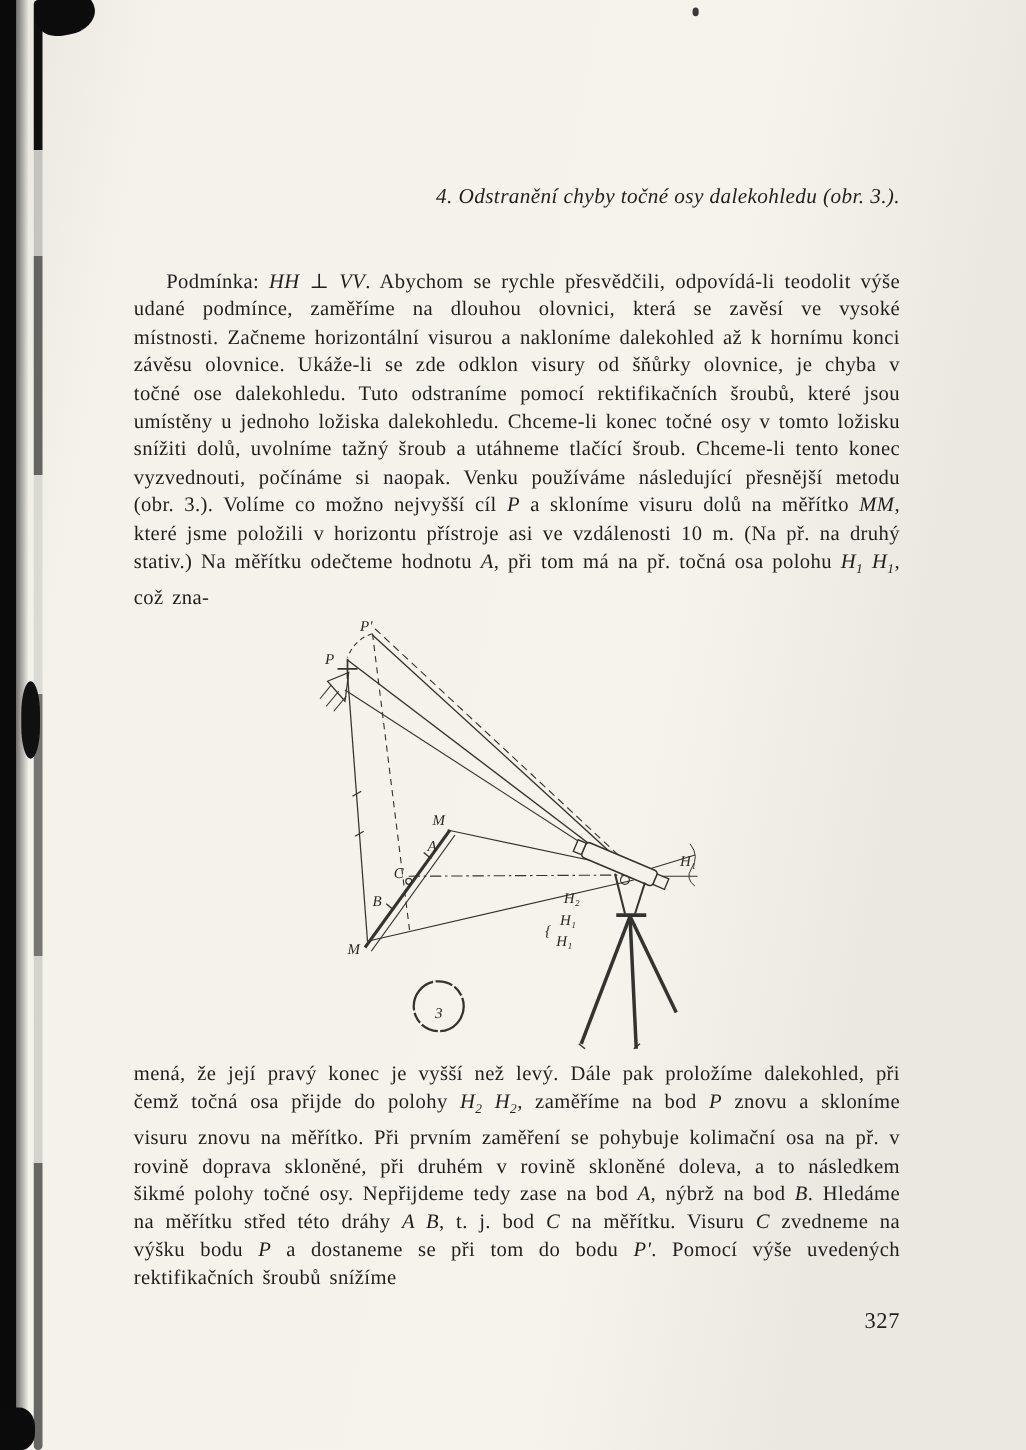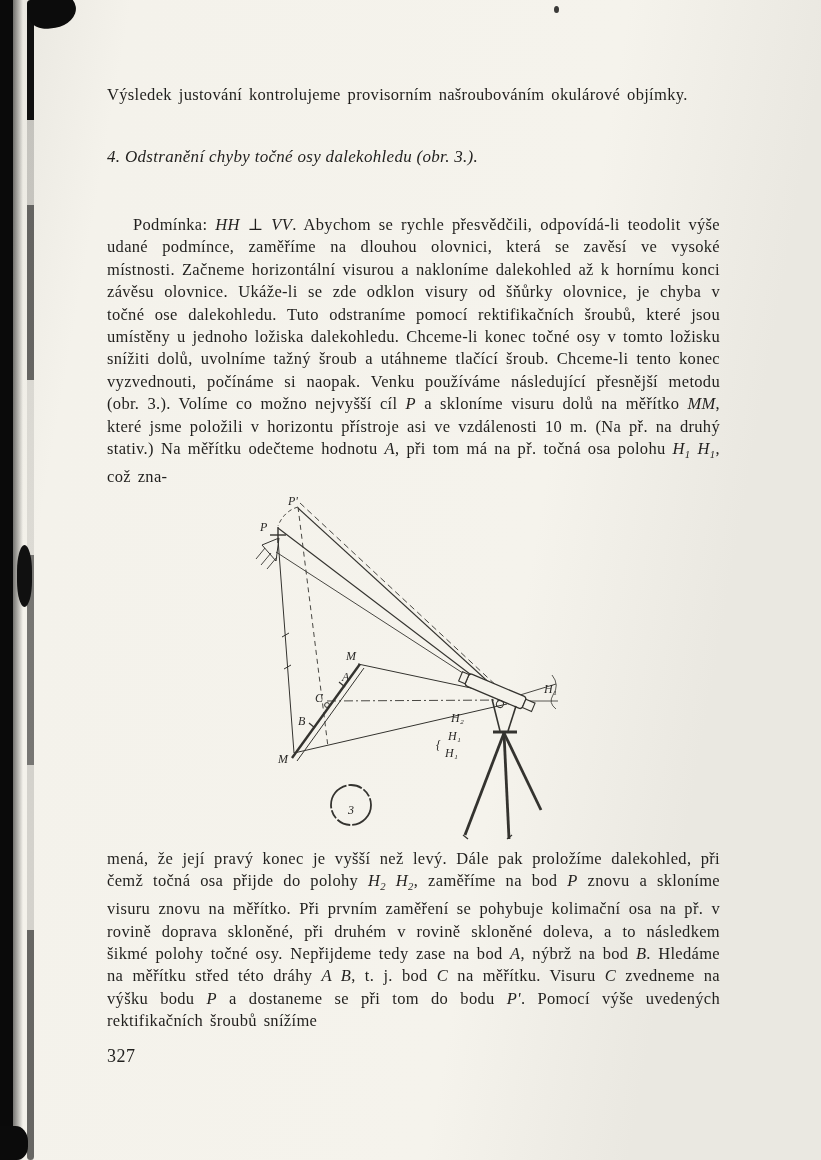--- a/index.html
+++ b/index.html
@@ -38,27 +38,27 @@
     position:absolute; left:107px; width:613px;
     text-align:justify; font-size:16.5px; line-height:22.4px;
     color:#201f1d; letter-spacing:.32px; word-spacing:2.4px;
   }
   .it  { font-style:italic; }
   sub  { font-size:.65em; }
   .intro { top:84px; }
   .heading {
     position:absolute; left:107px; width:613px; top:147px;
     font-style:italic; font-weight:normal; font-size:17px;
-    text-align:left; color:#201f1d; letter-spacing:.3px;
+    text-align:right; color:#201f1d; letter-spacing:.3px;
   }
   .body1 { top:182px; text-indent:26px;margin-top:32px; }
   .body2 { top:848px; }
   .page-number {
     position:absolute; left:107px; width:613px; top:1046px;
-    text-align:left; font-size:18px; color:#201f1d; letter-spacing:.5px;
+    text-align:right; font-size:18px; color:#201f1d; letter-spacing:.5px;
   }
 
   
   figure.diagram { position:absolute; left:232px; top:495px; width:350px; height:345px; }
   figure.diagram svg { width:100%; height:100%; }
   svg text {
     font-family:"Liberation Serif","DejaVu Serif",serif;
     font-style:italic; fill:#2a2927; font-size:12px;
   }
   svg .stroke { stroke:#34332f; fill:none; }
@@ -69,21 +69,20 @@
 <div class="page">
 
   <div class="edge-main"></div>
   <div class="edge-fade"></div>
   <div class="edge-line2"></div>
   <div class="corner-blob"></div>
   <div class="blob-mid"></div>
   <div class="blob-bottom"></div>
   <div class="speck-top"></div>
 
-  <p class="para intro"><span>Výsledek justování kontrolujeme provisorním našroubováním okulárové objímky.</span></p>
 
   <h4 class="heading">4. Odstranění chyby točné osy dalekohledu (obr. 3.).</h4>
 
   <p class="para body1"><span>Podmínka: </span><span class="it">HH</span><span> ⊥ </span><span class="it">VV</span><span>. Abychom se rychle přesvědčili, odpovídá-li teodolit výše udané podmínce, zaměříme na dlouhou olovnici, která se zavěsí ve vysoké místnosti. Začneme horizontální visurou a nakloníme dalekohled až k hornímu konci závěsu olovnice. Ukáže-li se zde odklon visury od šňůrky olovnice, je chyba v točné ose dalekohledu. Tuto odstraníme pomocí rektifikačních šroubů, které jsou umístěny u jednoho ložiska dalekohledu. Chceme-li konec točné osy v tomto ložisku snížiti dolů, uvolníme tažný šroub a utáhneme tlačící šroub. Chceme-li tento konec vyzvednouti, počínáme si naopak. Venku používáme následující přesnější metodu (obr. 3.). Volíme co možno nejvyšší cíl </span><span class="it">P</span><span> a skloníme visuru dolů na měřítko </span><span class="it">MM</span><span>, které jsme položili v horizontu přístroje asi ve vzdálenosti 10 m. (Na př. na druhý stativ.) Na měřítku odečteme hodnotu </span><span class="it">A</span><span>, při tom má na př. točná osa polohu </span><span class="it">H</span><sub class="it">1</sub><span> </span><span class="it">H</span><sub class="it">1</sub><span>, což zna-</span></p>
 
   <figure class="diagram">
     <svg viewBox="0 0 350 345">
 
       <g class="stroke">
         <line x1="275" y1="204" x2="66" y2="13" stroke-width="1.1"></line>

